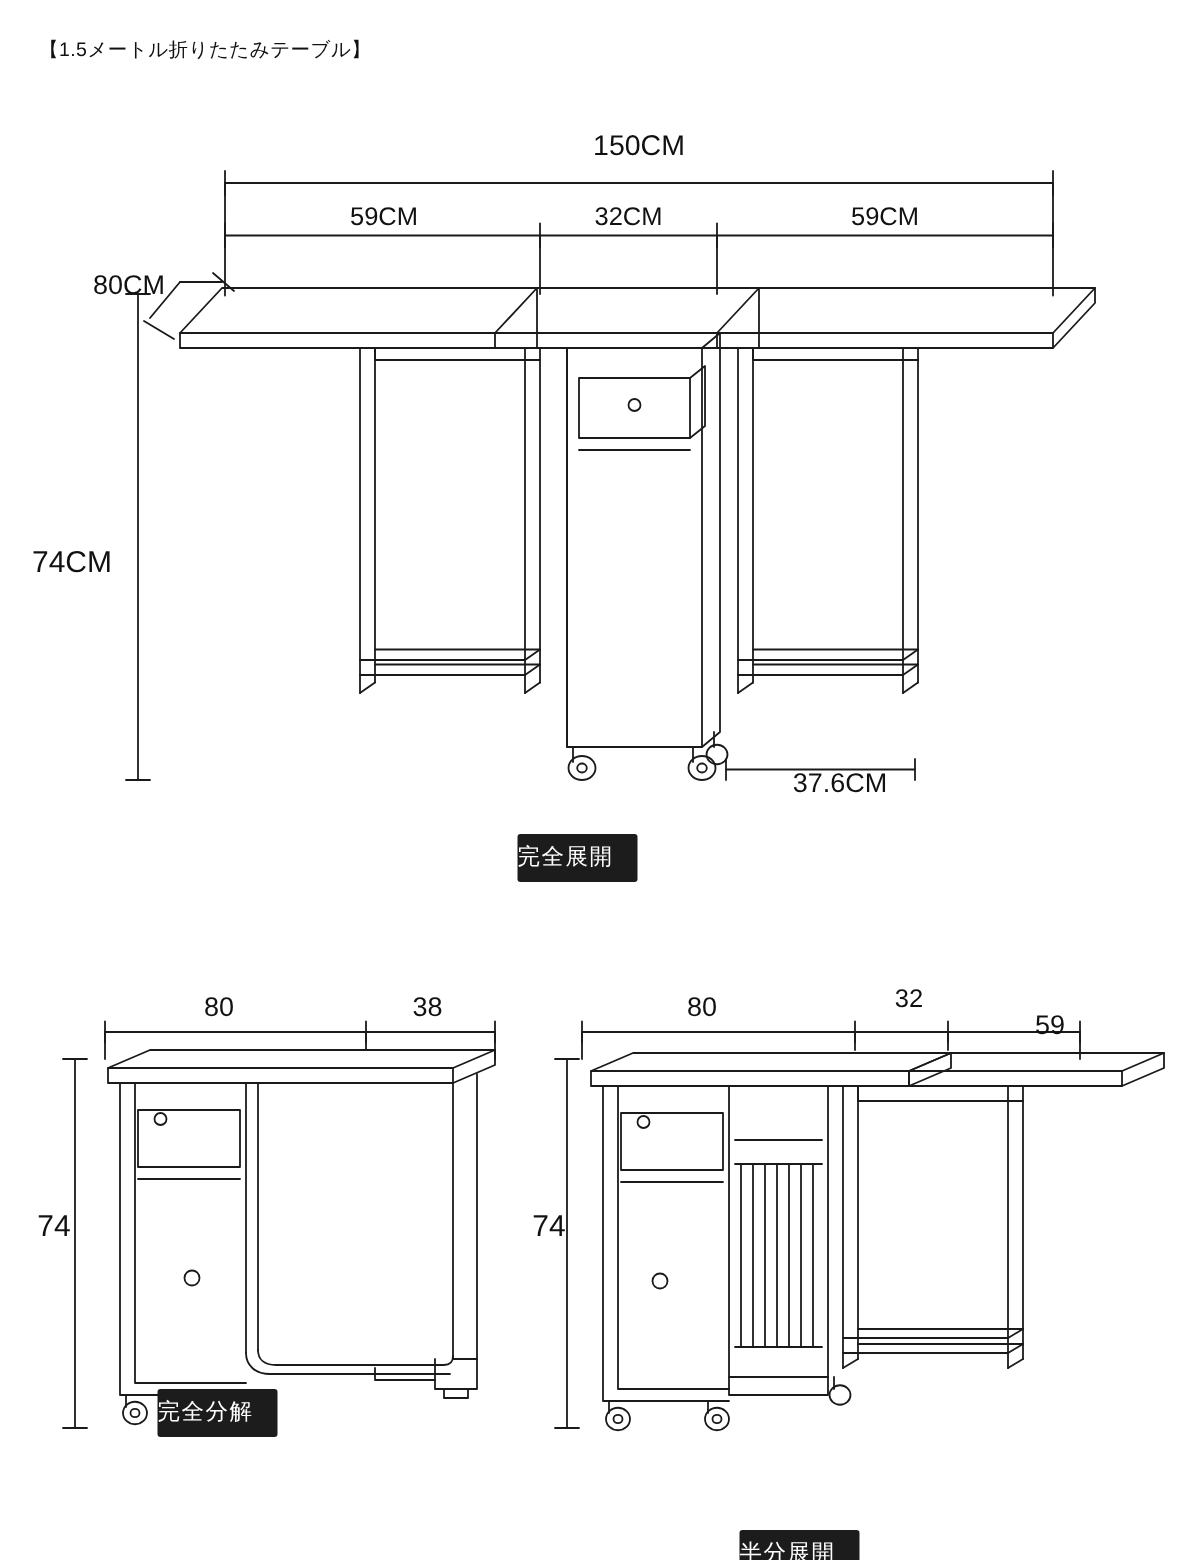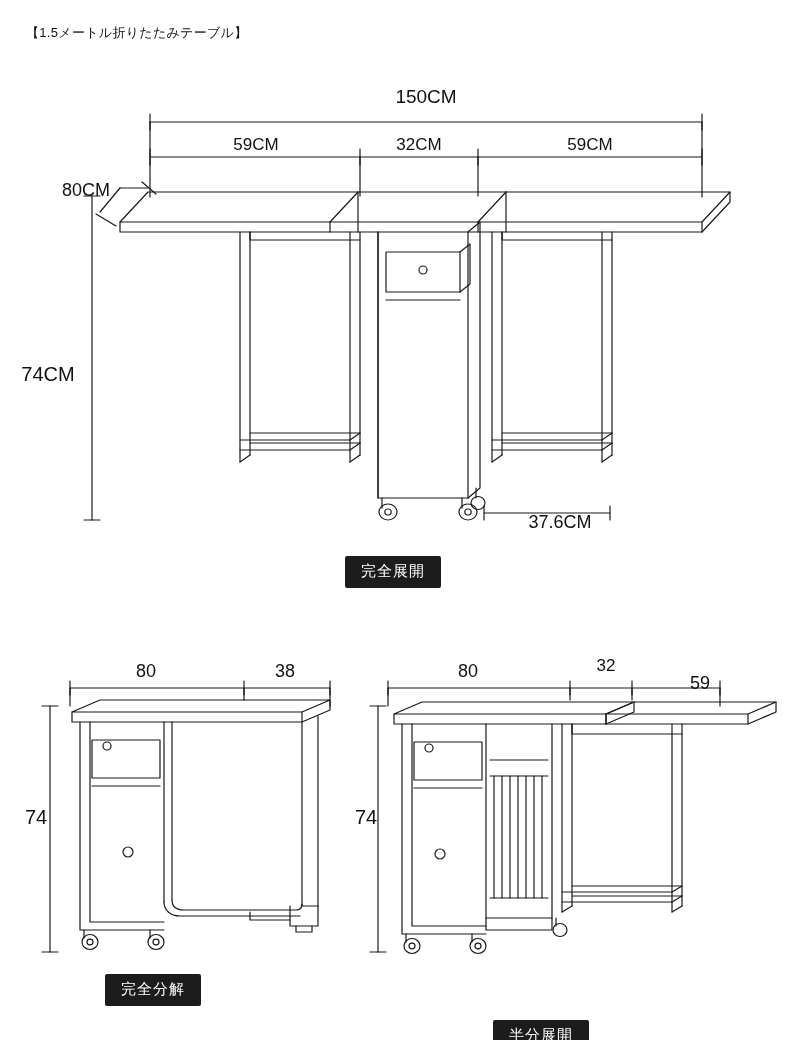--- a/index.html
+++ b/index.html
@@ -40,27 +40,27 @@
   .dim-label {
     font-family: "Liberation Sans", sans-serif;
     fill: #111;
   }
   .caption-chip {
     position: absolute;
     background: #1c1c1c;
     color: #ffffff;
     font-size: 15px;
     letter-spacing: 1px;
-    padding: 6px 16px 7px 16px;
+    padding: 6px 16px 7px 0;
     border-radius: 2px;
     white-space: nowrap;
     text-align: center;
   }
   .cap-full { left: 345px; top: 556px; }
-  .cap-folded { left: 105px; top: 974px; }
+  .cap-folded { left: 105px; top: 926px; }
   .cap-half { left: 493px; top: 1020px; }
 </style>
 </head>
 <body>
 
 <div class="page">
 
   <div class="title">【1.5メートル折りたたみテーブル】</div>
 
   <svg class="diagram" viewBox="0 0 790 1040">

